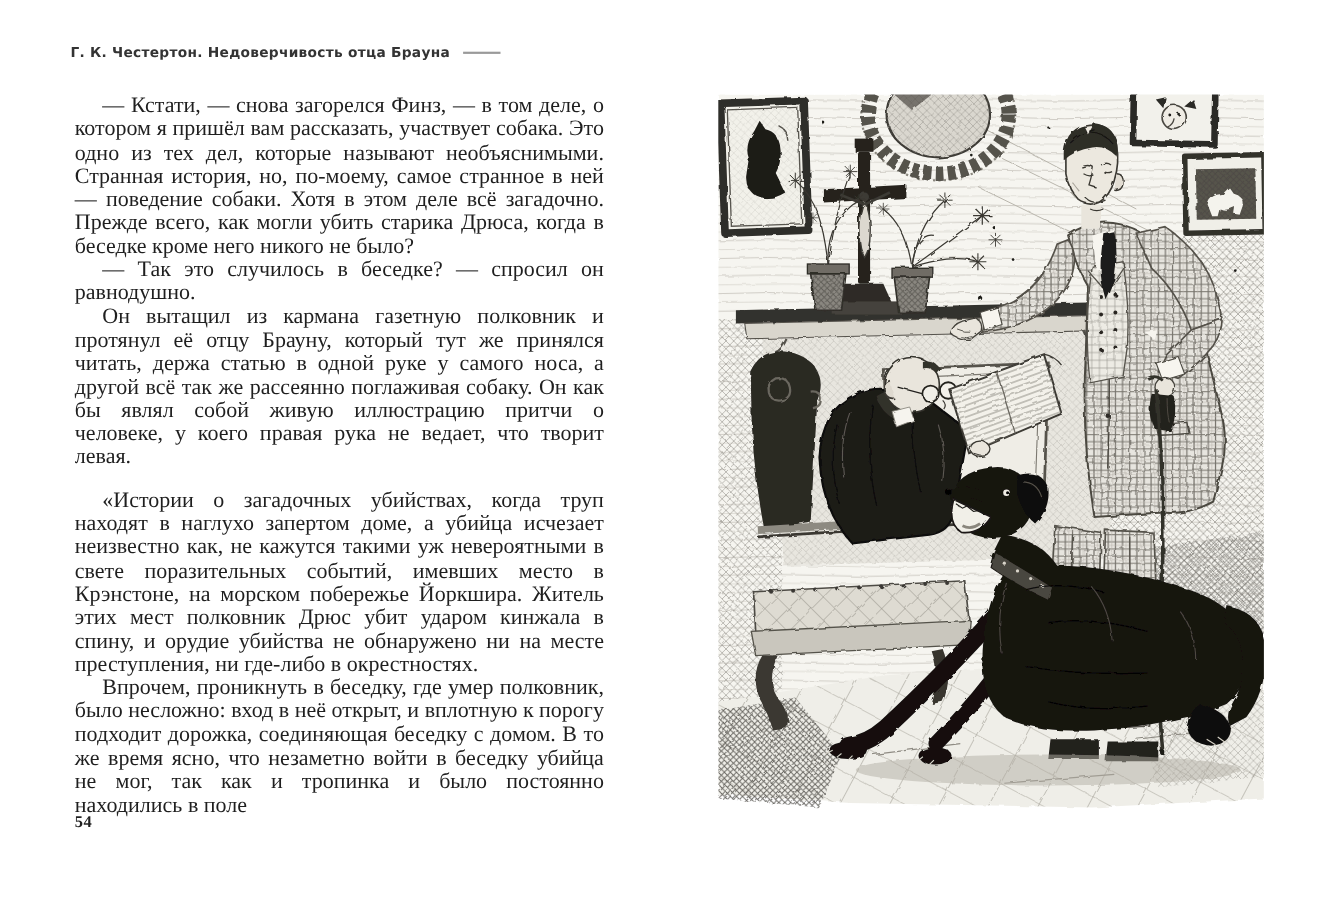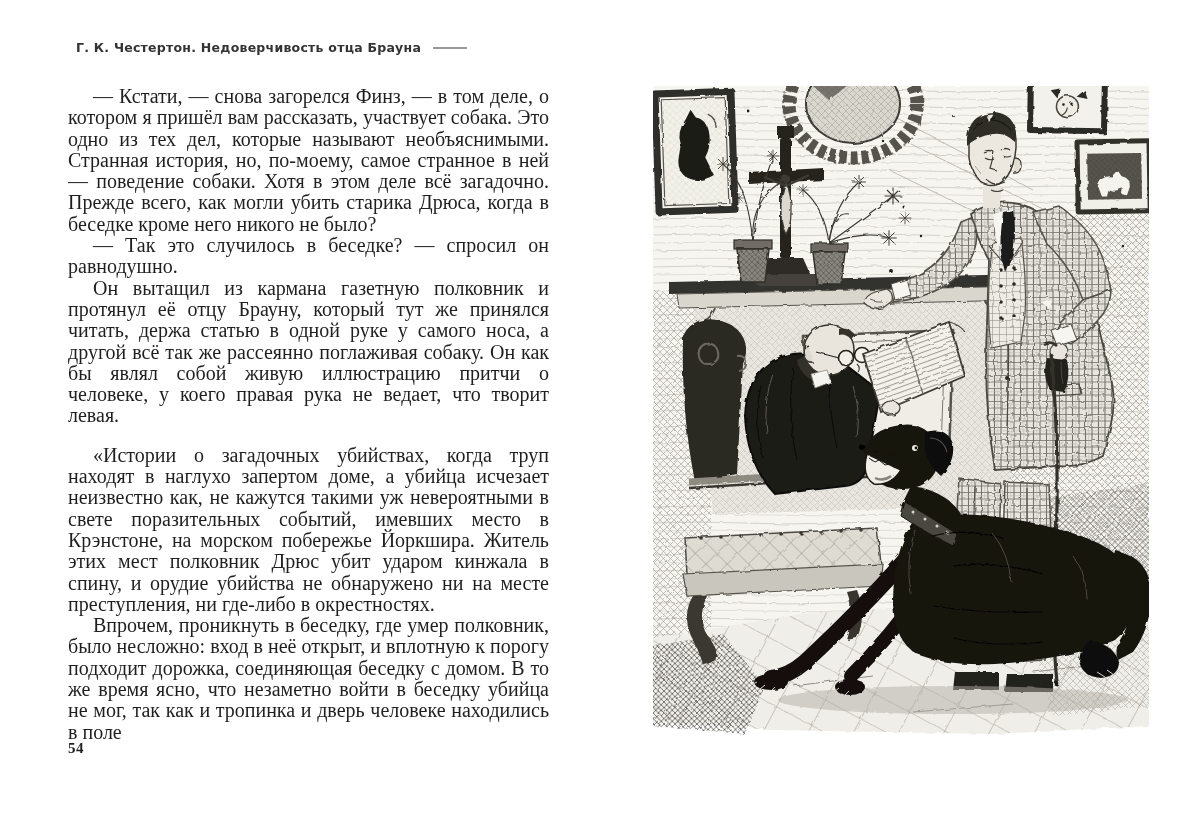--- a/index.html
+++ b/index.html
@@ -3,21 +3,21 @@
 <meta charset="utf-8">
 <style>
   html,body{margin:0;padding:0;}
   body{
     width:1200px;height:822px;position:relative;overflow:hidden;
     background:var(--color-background,#ffffff);
     color:var(--color-text,#1f1f1f);
     font-family:"Liberation Serif", serif;
   }
   .running-head{
-    position:absolute;left:76px;top:40px;display:flex;align-items:center;gap:12px;
+    position:absolute;left:64px;top:40px;display:flex;align-items:center;gap:12px;
     font-family:"DejaVu Sans", sans-serif;font-size:12.5px;font-weight:700;
     letter-spacing:.25px;color:#333;white-space:nowrap;
   }
   .head-rule{display:inline-block;width:34px;height:2px;background:var(--color-rule,#9a9a9a);margin-top:1px;}
   .text-col{
     position:absolute;left:68px;top:86px;width:481px;
     font-size:20px;line-height:21.3px;text-align:justify;
     hyphens:auto;-webkit-hyphens:auto;
   }
   .text-col p{margin:0;text-indent:25px;}
@@ -34,21 +34,21 @@
   <header class="running-head">
     <span>Г. К. Честертон. Недоверчивость отца Брауна</span>
     <span class="head-rule"></span>
   </header>
 
   <main class="text-col">
       <p>— Кстати, — снова загорелся Финз, — в том деле, о котором я пришёл вам рассказать, участвует собака. Это одно из тех дел, которые называют необъяснимыми. Странная история, но, по-моему, самое странное в ней — поведение собаки. Хотя в этом деле всё загадочно. Прежде всего, как могли убить старика Дрюса, когда в беседке кроме него никого не было?</p>
       <p>— Так это случилось в беседке? — спросил он равнодушно.</p>
       <p class="space-after">Он вытащил из кармана газетную полковник и протянул её отцу Брауну, который тут же принялся читать, держа статью в одной руке у самого носа, а другой всё так же рассеянно поглаживая собаку. Он как бы являл собой живую иллюстрацию притчи о человеке, у коего правая рука не ведает, что творит левая.</p>
       <p>«Истории о загадочных убийствах, когда труп находят в наглухо запертом доме, а убийца исчезает неизвестно как, не кажутся такими уж невероятными в свете поразительных событий, имевших место в Крэнстоне, на морском побережье Йоркшира. Житель этих мест полковник Дрюс убит ударом кинжала в спину, и орудие убийства не обнаружено ни на месте преступления, ни где-либо в окрестностях.</p>
-      <p>Впрочем, проникнуть в беседку, где умер полковник, было несложно: вход в неё открыт, и вплотную к порогу подходит дорожка, соединяющая беседку с домом. В то же время ясно, что незаметно войти в беседку убийца не мог, так как и тропинка и дверь человеке находились в поле</p>
+      <p>Впрочем, проникнуть в беседку, где умер полковник, было несложно: вход в неё открыт, и вплотную к порогу подходит дорожка, соединяющая беседку с домом. В то же время ясно, что незаметно войти в беседку убийца не мог, так как и тропинка и было постоянно находились в поле</p>
     </main>
 
   <figure class="illustration">
     <svg viewBox="0 0 496 652" xmlns="http://www.w3.org/2000/svg">
       <title>Карандашная иллюстрация: отец Браун в кресле читает газетную заметку, рядом стоит Финз в клетчатом костюме, опираясь на каминную полку с распятием и растениями, у их ног лежит большая чёрная собака.</title>
       <defs>
         <filter id="rough" x="-3%" y="-3%" width="106%" height="106%">
           <feTurbulence type="fractalNoise" baseFrequency="0.11" numOctaves="2" seed="7" result="n"></feTurbulence>
           <feDisplacementMap in="SourceGraphic" in2="n" scale="3"></feDisplacementMap>
         </filter>

